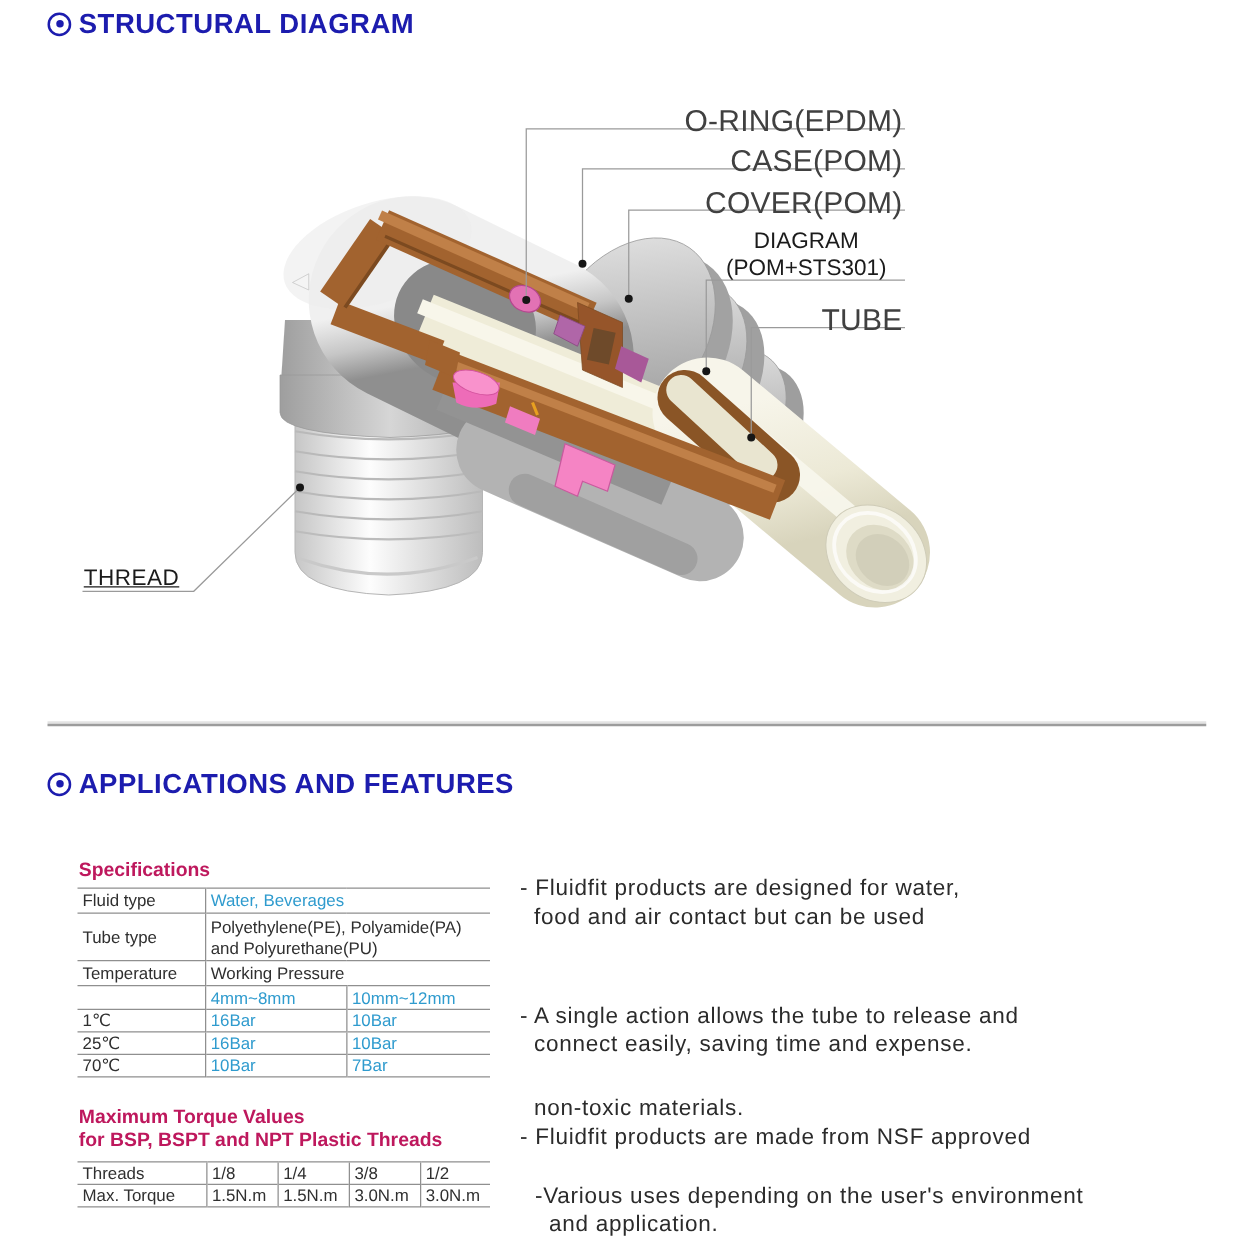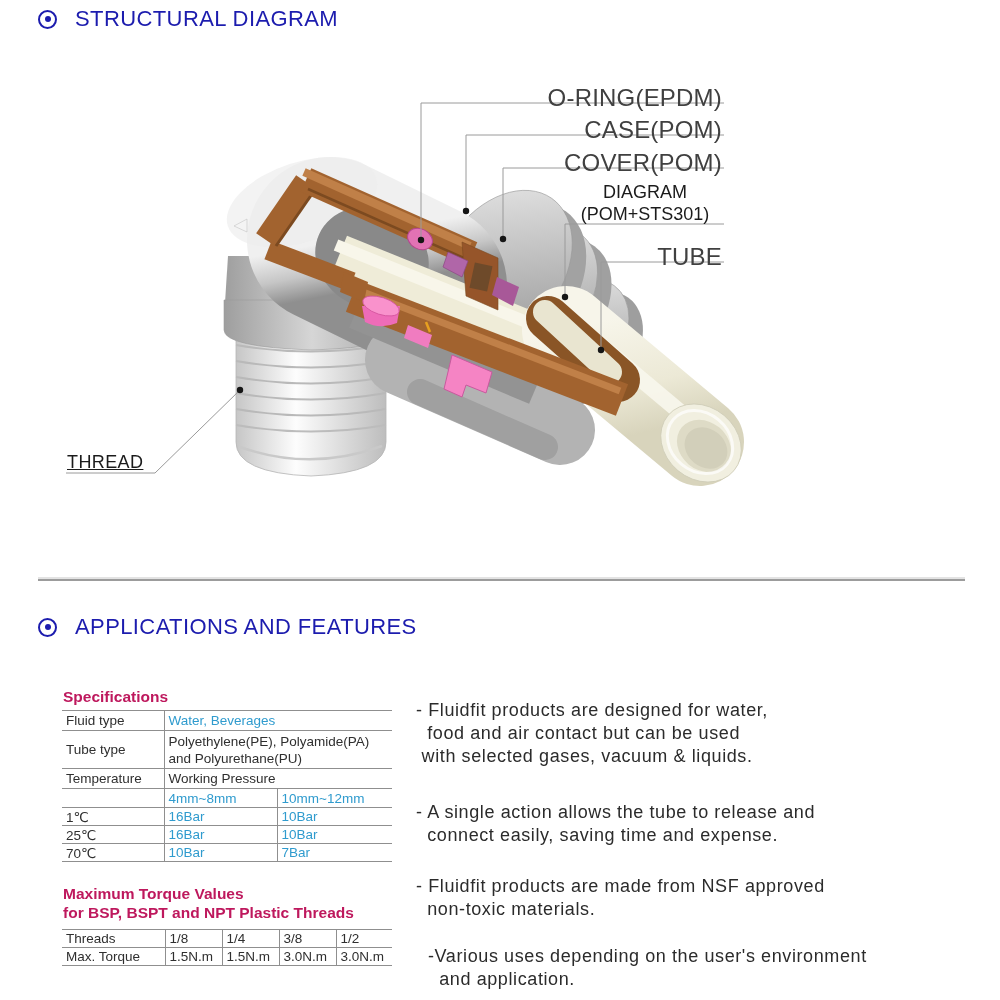--- a/index.html
+++ b/index.html
@@ -2,22 +2,22 @@
 <html><head>
 <meta charset="utf-8">
 <style>
   html,body{margin:0;padding:0;}
   body{
     width:1000px;height:1000px;position:relative;background:#ffffff;
     font-family:"Liberation Sans","DejaVu Sans",sans-serif;overflow:hidden;color:#222;
   }
   
   .section-title{
-    position:absolute;left:38px;display:flex;align-items:center;gap:18px;
-    color:#1c1cae;font-weight:normal;font-size:22px;letter-spacing:0.4px;white-space:nowrap;
+    position:absolute;left:38px;display:flex;align-items:center;gap:6px;
+    color:#1c1cae;font-weight:bold;font-size:22px;letter-spacing:0.4px;white-space:nowrap;
   }
   .bullet-ring{
     width:15px;height:15px;border:2.5px solid #1c1cae;border-radius:50%;
     display:inline-flex;align-items:center;justify-content:center;flex:0 0 auto;
   }
   .bullet-ring::after{content:"";width:6px;height:6px;background:#1c1cae;border-radius:50%;}
   
   .dlabel{
     position:absolute;right:278px;text-align:right;font-size:24px;color:#404040;
     letter-spacing:0.2px;white-space:nowrap;
@@ -277,26 +277,25 @@
     <td class="vline">1.5N.m</td>
     <td class="vline">3.0N.m</td>
     <td class="vline">3.0N.m</td>
   </tr>
 </tbody>
   </table>
 
 <div class="feature" style="top:699px">
   <div>- Fluidfit products are designed for water,</div>
   <div>  food and air contact but can be used</div>
-  <div> with selected gases, vacuum &amp; liquids.</div>
 </div>
 <div class="feature" style="top:801px">
   <div>- A single action allows the tube to release and</div>
   <div>  connect easily, saving time and expense.</div>
 </div>
 <div class="feature" style="top:875px">
+  <div>  non-toxic materials.</div>
   <div>- Fluidfit products are made from NSF approved</div>
-  <div>  non-toxic materials.</div>
 </div>
 <div class="feature" style="top:945px;left:428px">
   <div>-Various uses depending on the user's environment</div>
   <div>  and application.</div>
 </div>
 
 </body></html>

